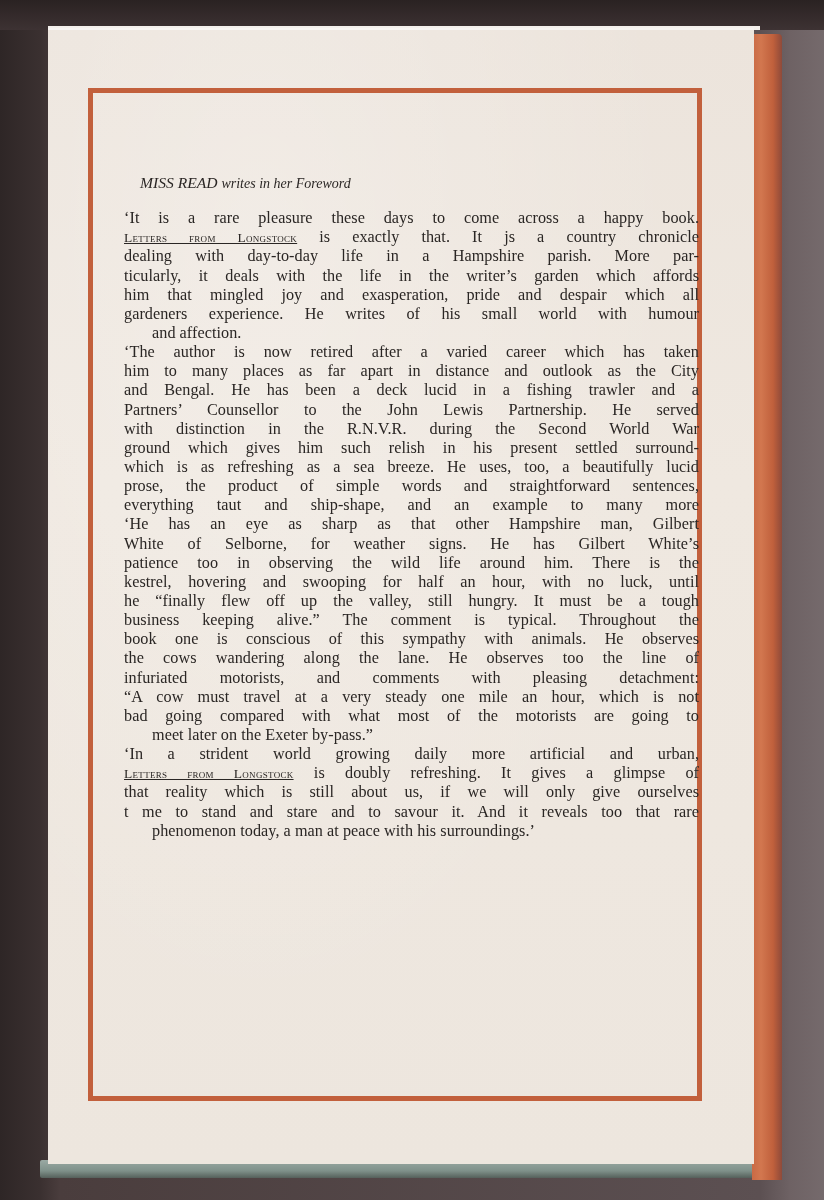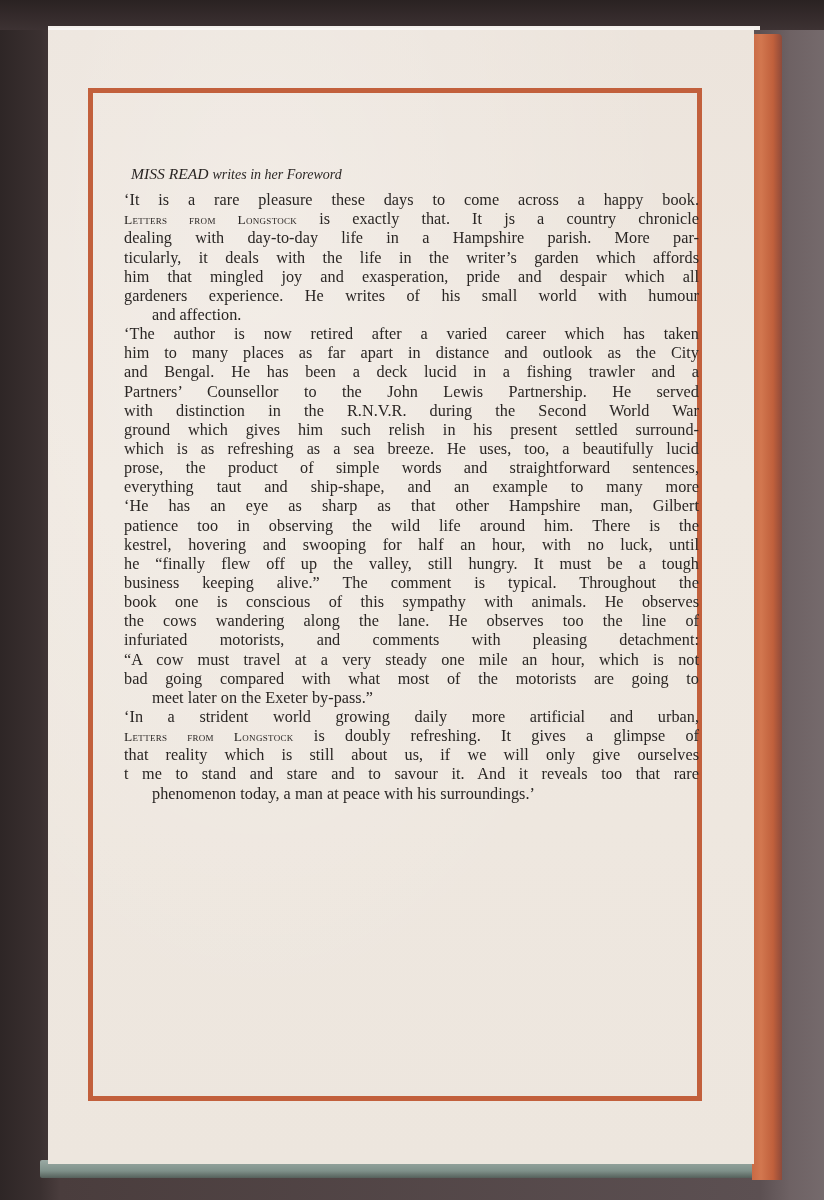--- a/index.html
+++ b/index.html
@@ -57,34 +57,35 @@
       color: #2a2624;
       font-size: 16.2px;
       line-height: 19.15px;
       text-align: justify;
       letter-spacing: 0.05px;
     }
     .foreword-heading {
       font-style: italic;
       font-size: 15.6px;
       line-height: 19.15px;
-      margin: 7px;
+      margin: 16px;
       letter-spacing: 0;
     }
     .foreword-heading .smaller {
       font-size: 14px;
     }
     .para {
       margin: 0;
       text-align: justify;
     }
     .para .sc {
       font-variant: small-caps;
       font-size: 13.5px;
       letter-spacing: 0.3px;
+      text-decoration: underline;
     }
     .line {
       display: block;
       text-align: justify;
       text-align-last: justify;
       white-space: nowrap;
       height: 19.15px;
     }
     .line.last {
       text-align-last: left;
@@ -120,20 +121,21 @@
           <span class="line"><span>and Bengal. He has been a deck lucid in a fishing trawler and a</span></span>
           <span class="line"><span>Partners’ Counsellor to the John Lewis Partnership. He served</span></span>
           <span class="line"><span>with distinction in the R.N.V.R. during the Second World War</span></span>
           <span class="line"><span>ground which gives him such relish in his present settled surround-</span></span>
           <span class="line"><span>which is as refreshing as a sea breeze. He uses, too, a beautifully lucid</span></span>
           <span class="line"><span>prose, the product of simple words and straightforward sentences,</span></span>
           <span class="line"><span>everything taut and ship-shape, and an example to many more</span></span>
         </p>
         <p class="para">
           <span class="line"><span>‘He has an eye as sharp as that other Hampshire man, Gilbert</span></span>
+          <span class="line"><span>White of Selborne, for weather signs. He has Gilbert White’s</span></span>
           <span class="line"><span>patience too in observing the wild life around him. There is the</span></span>
           <span class="line"><span>kestrel, hovering and swooping for half an hour, with no luck, until</span></span>
           <span class="line"><span>he “finally flew off up the valley, still hungry. It must be a tough</span></span>
           <span class="line"><span>business keeping alive.” The comment is typical. Throughout the</span></span>
           <span class="line"><span>book one is conscious of this sympathy with animals. He observes</span></span>
           <span class="line"><span>the cows wandering along the lane. He observes too the line of</span></span>
           <span class="line"><span>infuriated motorists, and comments with pleasing detachment:</span></span>
           <span class="line"><span>“A cow must travel at a very steady one mile an hour, which is not</span></span>
           <span class="line"><span>bad going compared with what most of the motorists are going to</span></span>
           <span class="line last"><span>meet later on the Exeter by-pass.”</span></span>

